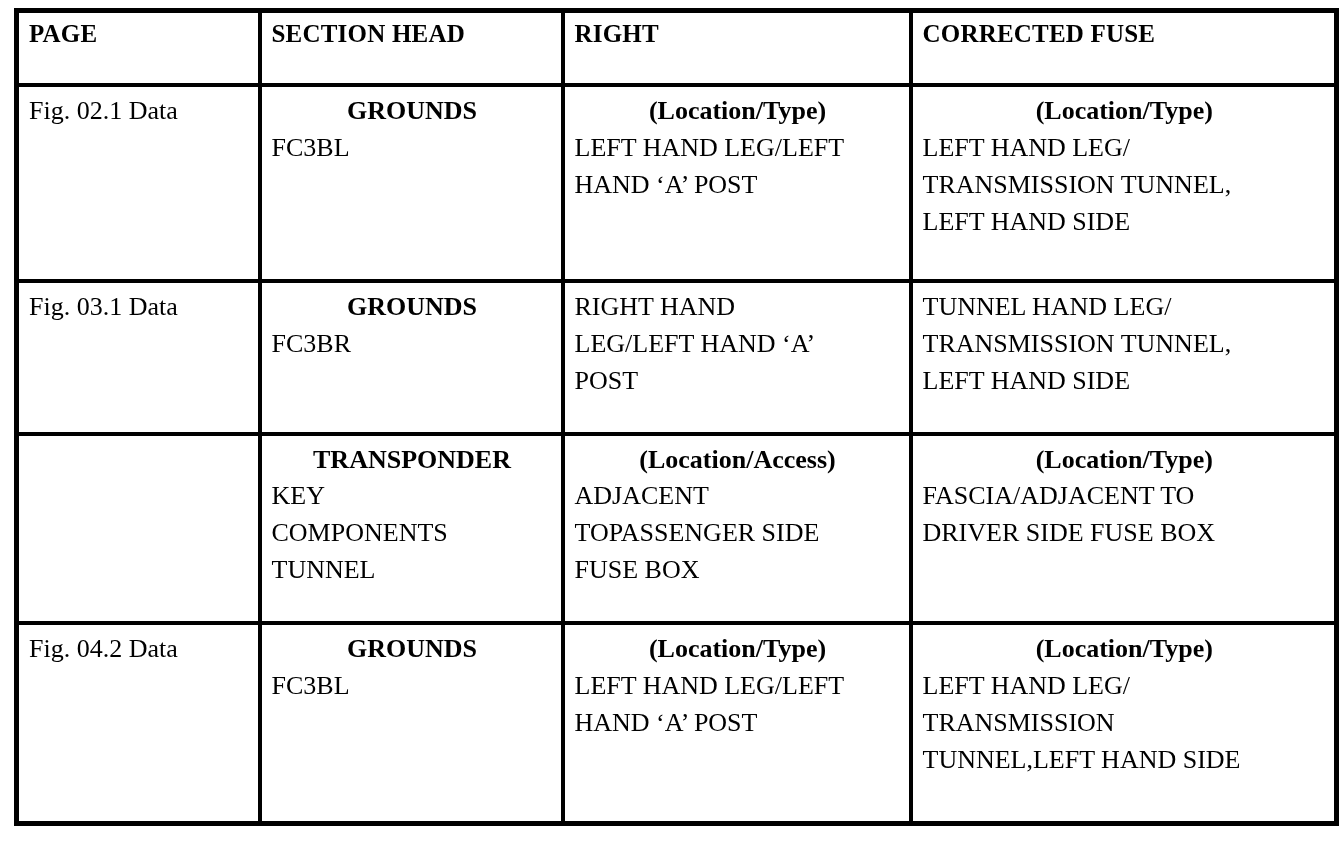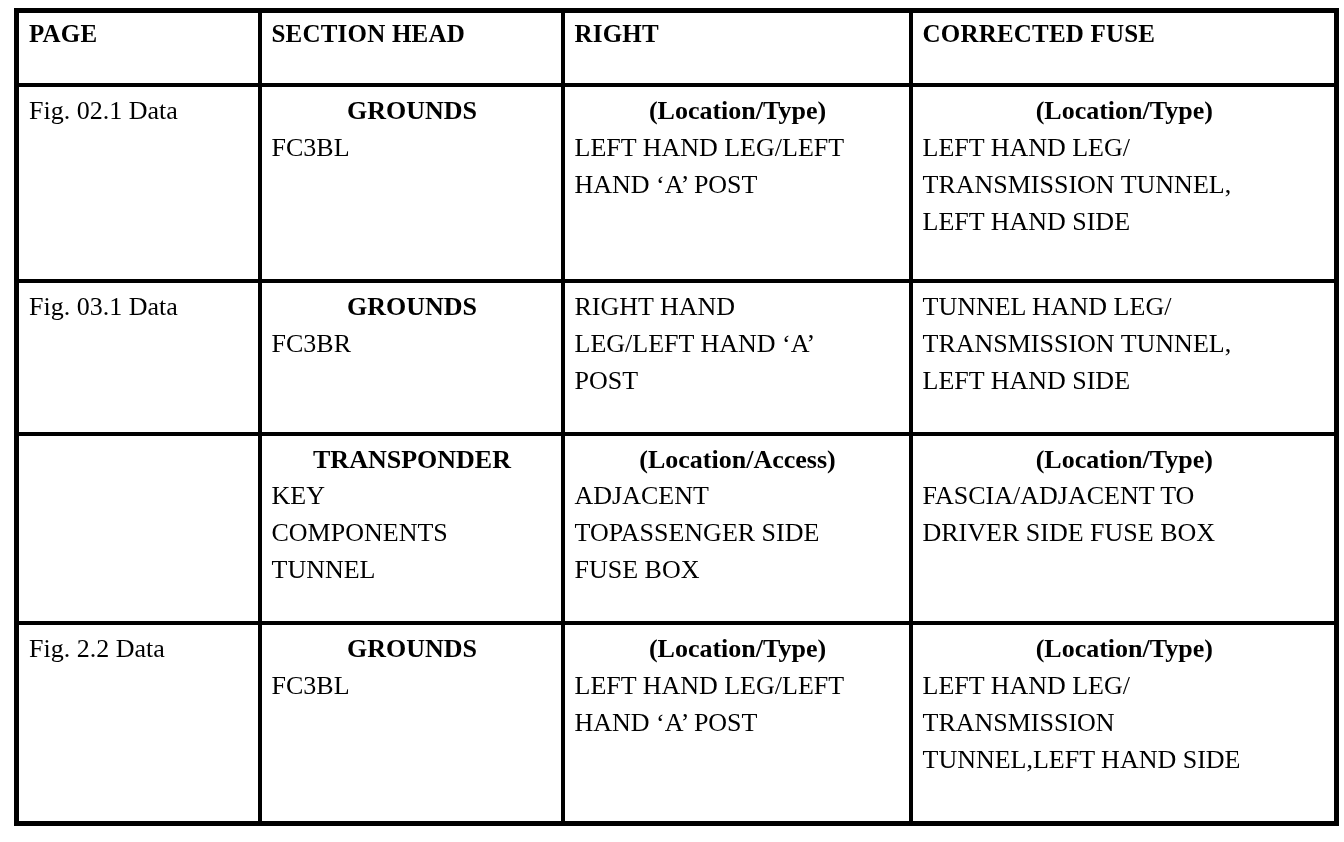--- a/index.html
+++ b/index.html
@@ -178,21 +178,21 @@
             <span class="cell-lines">
               <span class="cell-line bold">(Location/Type)</span>
               <span class="cell-line">FASCIA/ADJACENT TO</span>
               <span class="cell-line">DRIVER SIDE FUSE BOX</span>
             </span>
           </td>
         </tr>
         <tr class="row-4">
           <td>
             <span class="cell-lines">
-              <span class="cell-line">Fig. 2.2 Data</span>
+              <span class="cell-line">Fig. 04.2 Data</span>
             </span>
           </td>
           <td>
             <span class="cell-lines">
               <span class="cell-line bold">GROUNDS</span>
               <span class="cell-line">FC3BL</span>
             </span>
           </td>
           <td>
             <span class="cell-lines">

